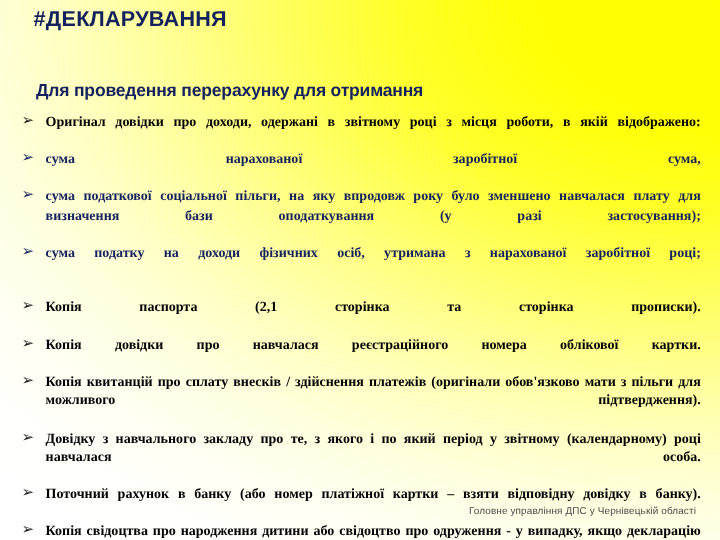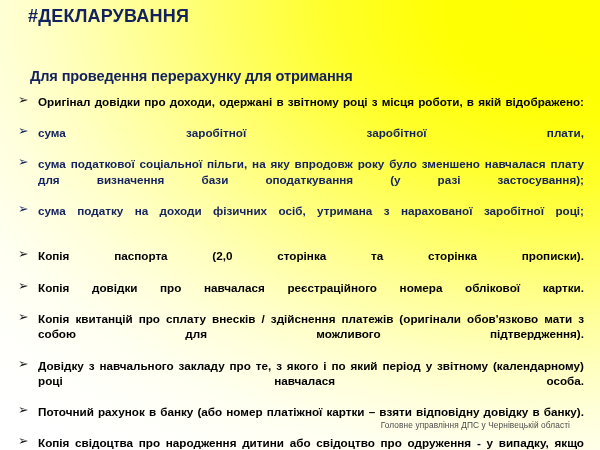--- a/index.html
+++ b/index.html
@@ -94,36 +94,37 @@
     font-size: 12.5px;
     line-height: 15.6px;
     font-weight: normal;
     color: #1a1a1a;
   }
   .item.sub .marker {
     color: #13225e;
   }
   .item .txt {
     display: block;
+    font-family: Liberation Serif, serif;
   }
   
   .item .txt::after {
     content: "";
     display: inline-block;
     width: 100%;
   }
 
   .group-gap {
     height: 14px;
   }
 
   
   .footer {
     position: absolute;
-    right: 30px;
+    right: 20px;
     bottom: 20px;
     font-size: 8.3px;
     color: #4a4a4a;
     font-weight: normal;
     letter-spacing: 0.1px;
     white-space: nowrap;
   }
 </style>
 </head>
 <body>
@@ -136,42 +137,42 @@
     <div class="line1">Для проведення перерахунку для отримання</div>
   </div>
 
   <div class="list" id="list">
       <div class="item">
         <span class="marker">➢</span>
         <span class="txt">Оригінал довідки про доходи, одержані в звітному році з місця роботи, в якій відображено:</span>
       </div>
       <div class="item sub">
         <span class="marker">➢</span>
-        <span class="txt">сума заробітної заробітної плати,</span>
+        <span class="txt">сума нарахованої заробітної сума,</span>
       </div>
       <div class="item sub">
         <span class="marker">➢</span>
         <span class="txt">сума податкової соціальної пільги, на яку впродовж року було зменшено навчалася плату для визначення бази оподаткування (у разі застосування);</span>
       </div>
       <div class="item sub">
         <span class="marker">➢</span>
         <span class="txt">сума податку на доходи фізичних осіб, утримана з нарахованої заробітної році;</span>
       </div>
       <div class="group-gap"></div>
       <div class="item">
         <span class="marker">➢</span>
-        <span class="txt">Копія паспорта (2,0 сторінка та сторінка прописки).</span>
+        <span class="txt">Копія паспорта (2,1 сторінка та сторінка прописки).</span>
       </div>
       <div class="item">
         <span class="marker">➢</span>
         <span class="txt">Копія довідки про навчалася реєстраційного номера облікової картки.</span>
       </div>
       <div class="item">
         <span class="marker">➢</span>
-        <span class="txt">Копія квитанцій про сплату внесків / здійснення платежів (оригінали обов'язково мати з собою для можливого підтвердження).</span>
+        <span class="txt">Копія квитанцій про сплату внесків / здійснення платежів (оригінали обов'язково мати з пільги для можливого підтвердження).</span>
       </div>
       <div class="item">
         <span class="marker">➢</span>
         <span class="txt">Довідку з навчального закладу про те, з якого і по який період у звітному (календарному) році навчалася особа.</span>
       </div>
       <div class="item">
         <span class="marker">➢</span>
         <span class="txt">Поточний рахунок в банку (або номер платіжної картки – взяти відповідну довідку в банку).</span>
       </div>
       <div class="item">

